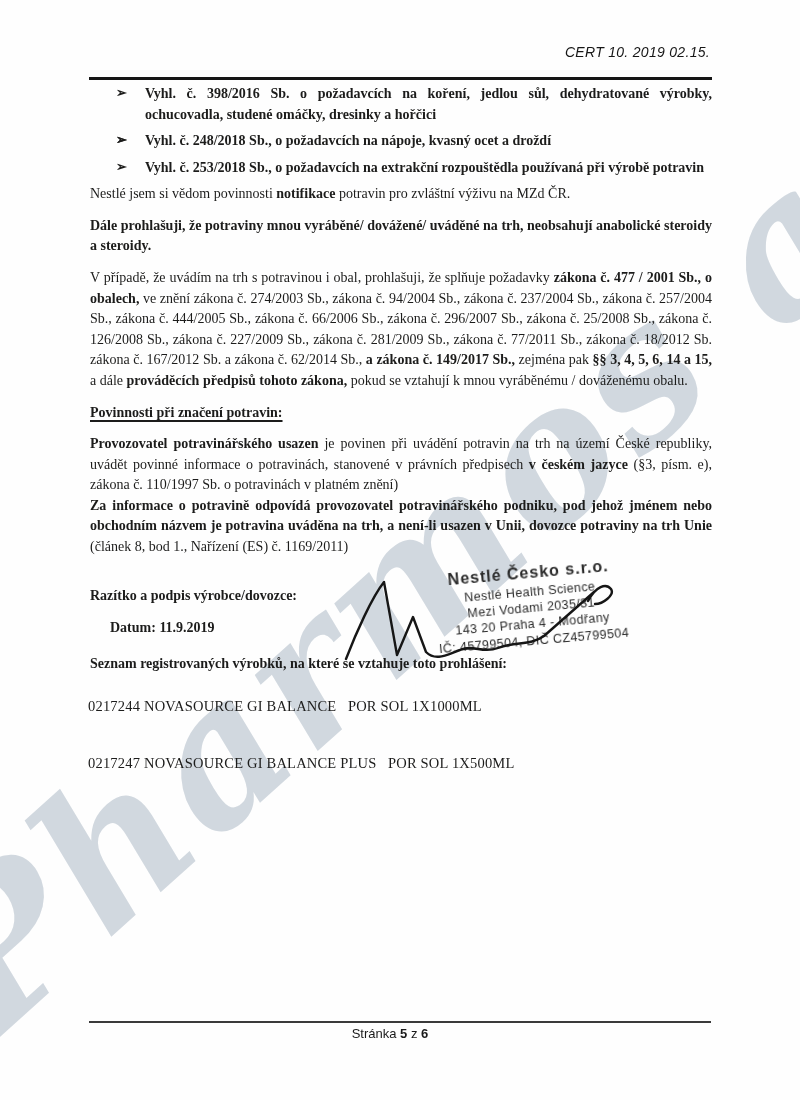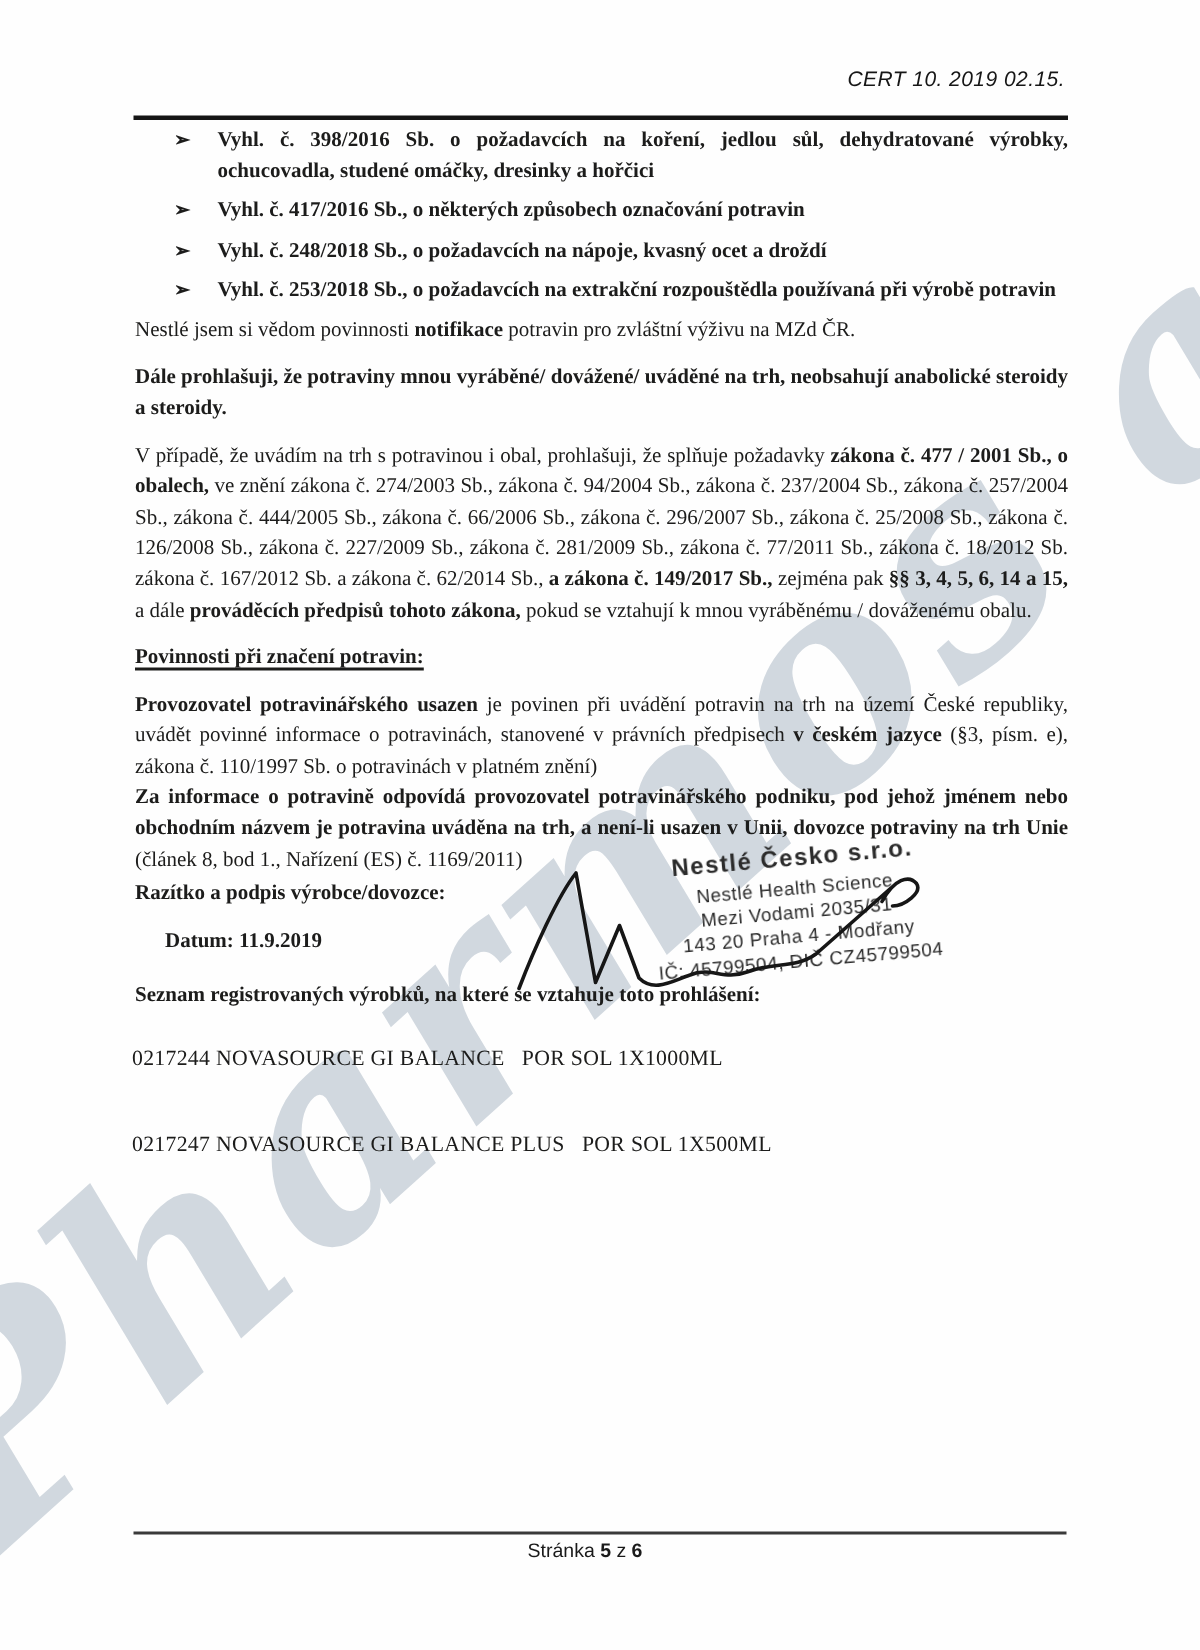--- a/index.html
+++ b/index.html
@@ -78,21 +78,20 @@
 
   <div class="flow z">
 
     <ul class="bullets">
       <li>
         <span class="marker">➢</span>
         <span>Vyhl. č. 398/2016 Sb. o požadavcích na koření, jedlou sůl, dehydratované výrobky, ochucovadla, studené omáčky, dresinky a hořčici</span>
       </li>
       <li>
         <span class="marker">➢</span>
-        <span>Vyhl. č. 417/2016 Sb., o některých způsobech označování potravin</span>
       </li>
       <li>
         <span class="marker">➢</span>
         <span>Vyhl. č. 248/2018 Sb., o požadavcích na nápoje, kvasný ocet a droždí</span>
       </li>
       <li>
         <span class="marker">➢</span>
         <span>Vyhl. č. 253/2018 Sb., o požadavcích na extrakční rozpouštědla používaná při výrobě potravin</span>
       </li>
     </ul>

